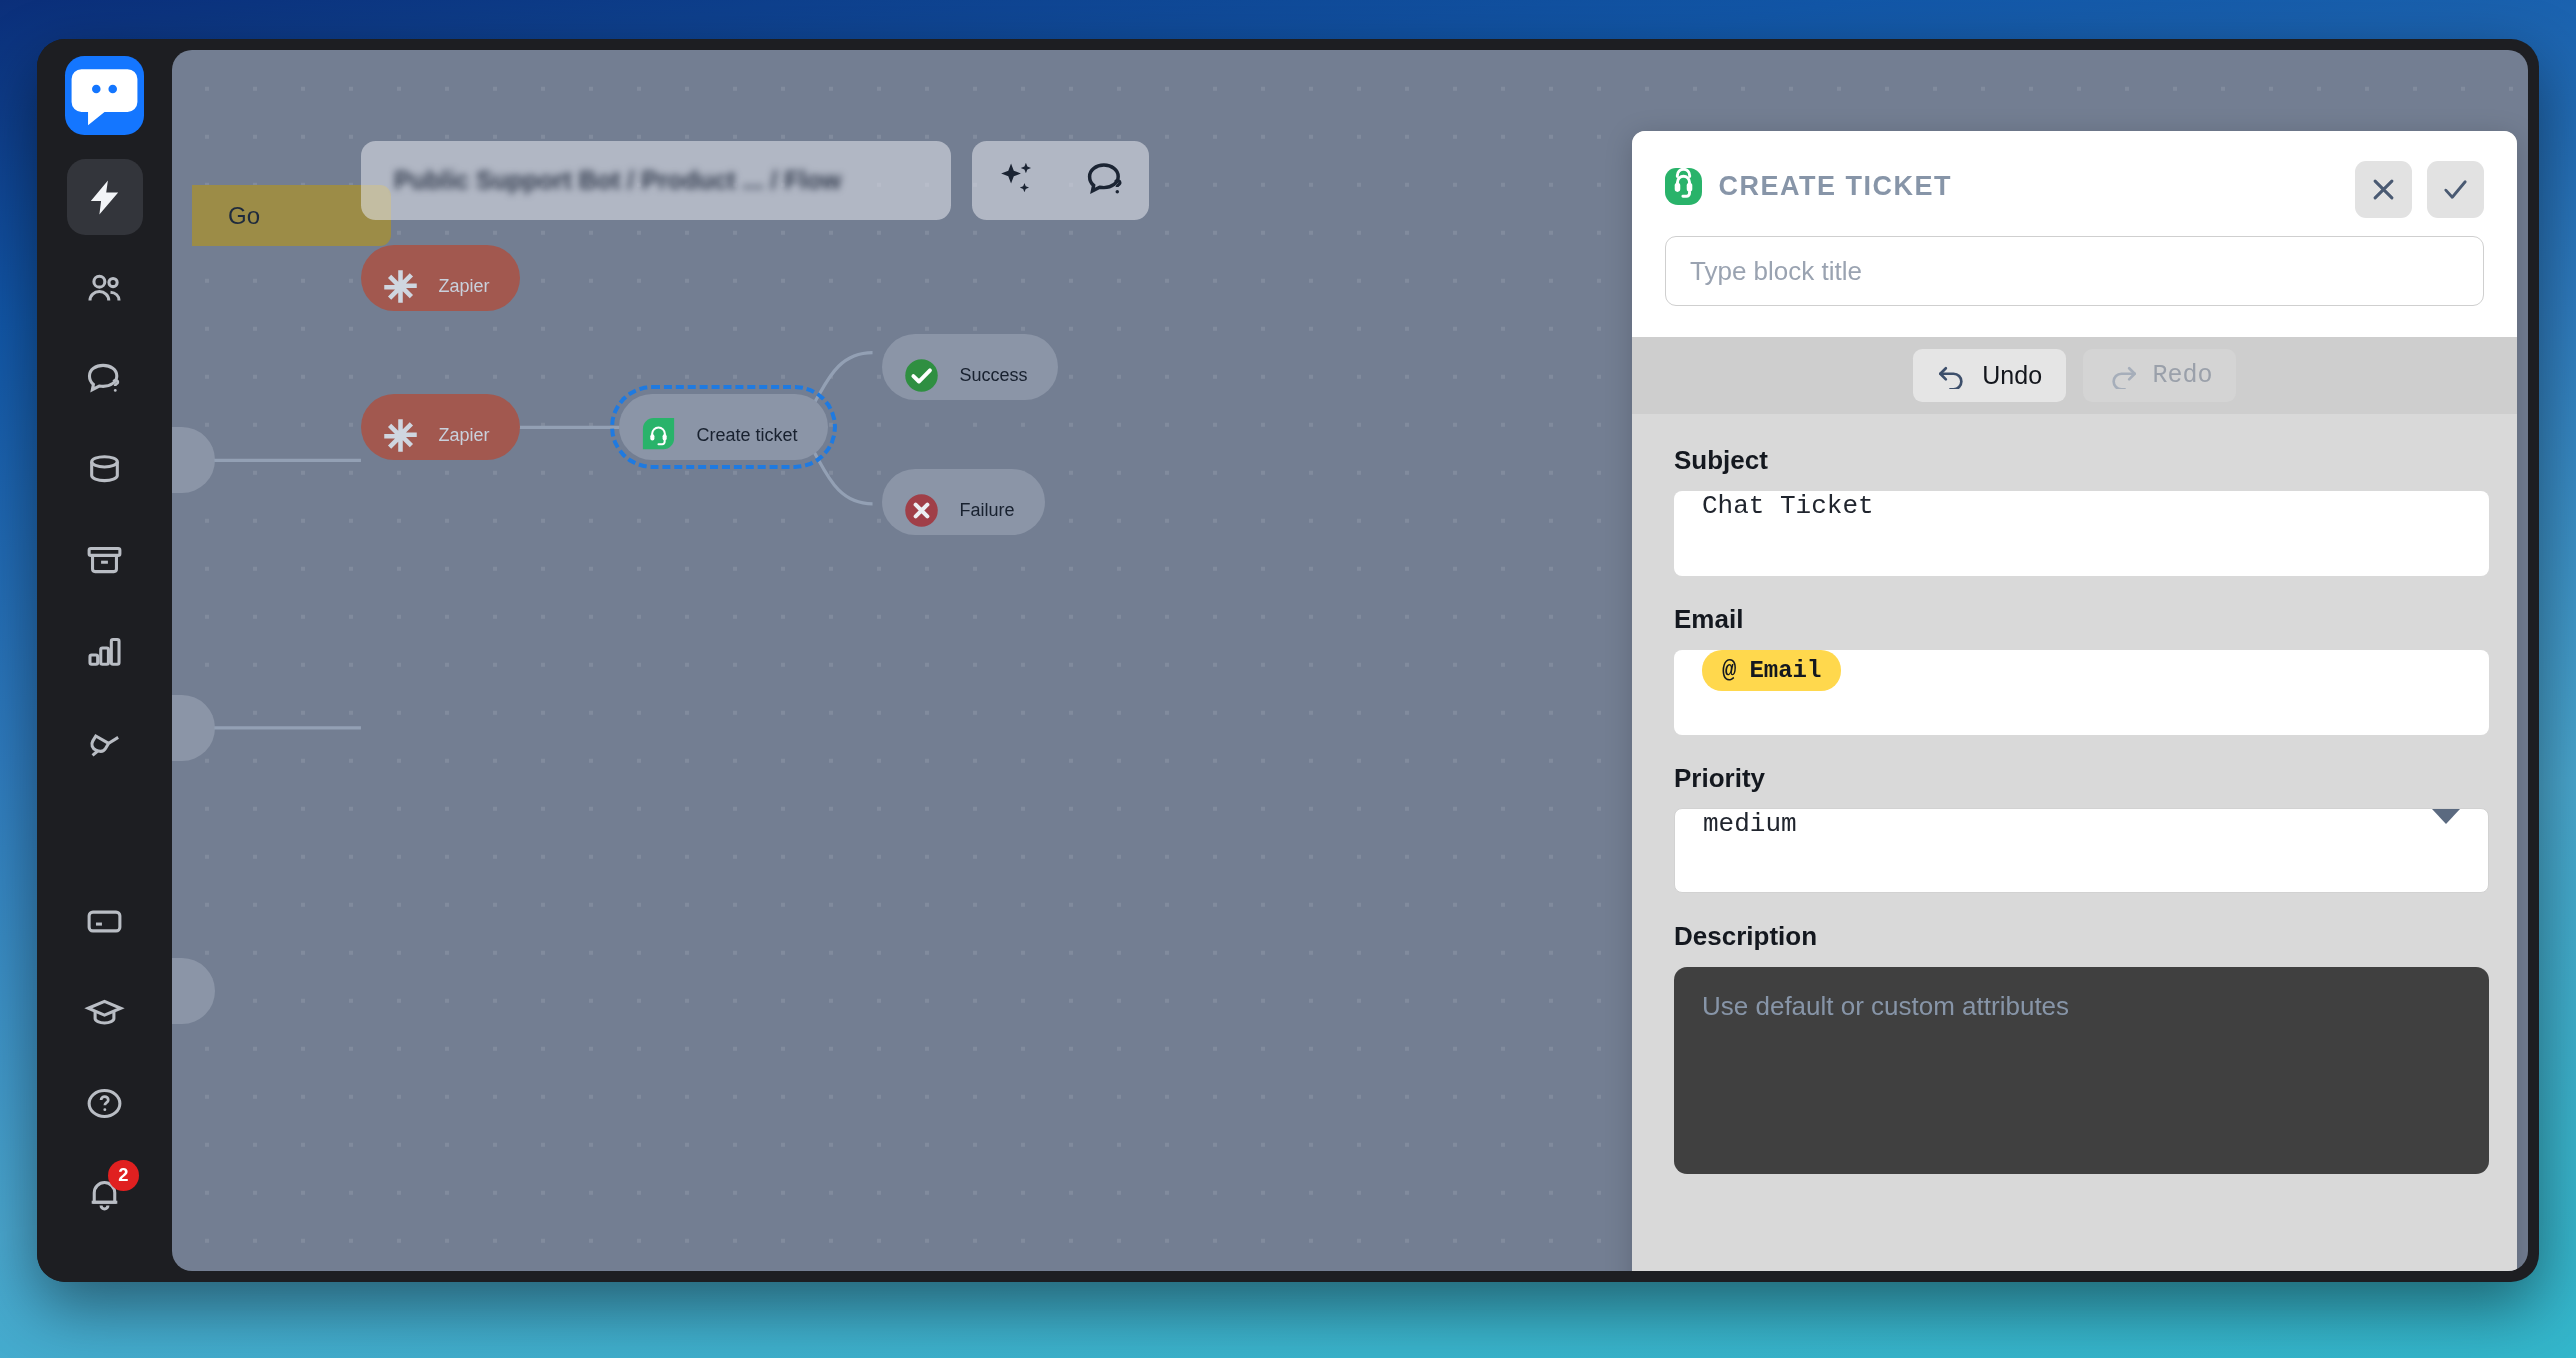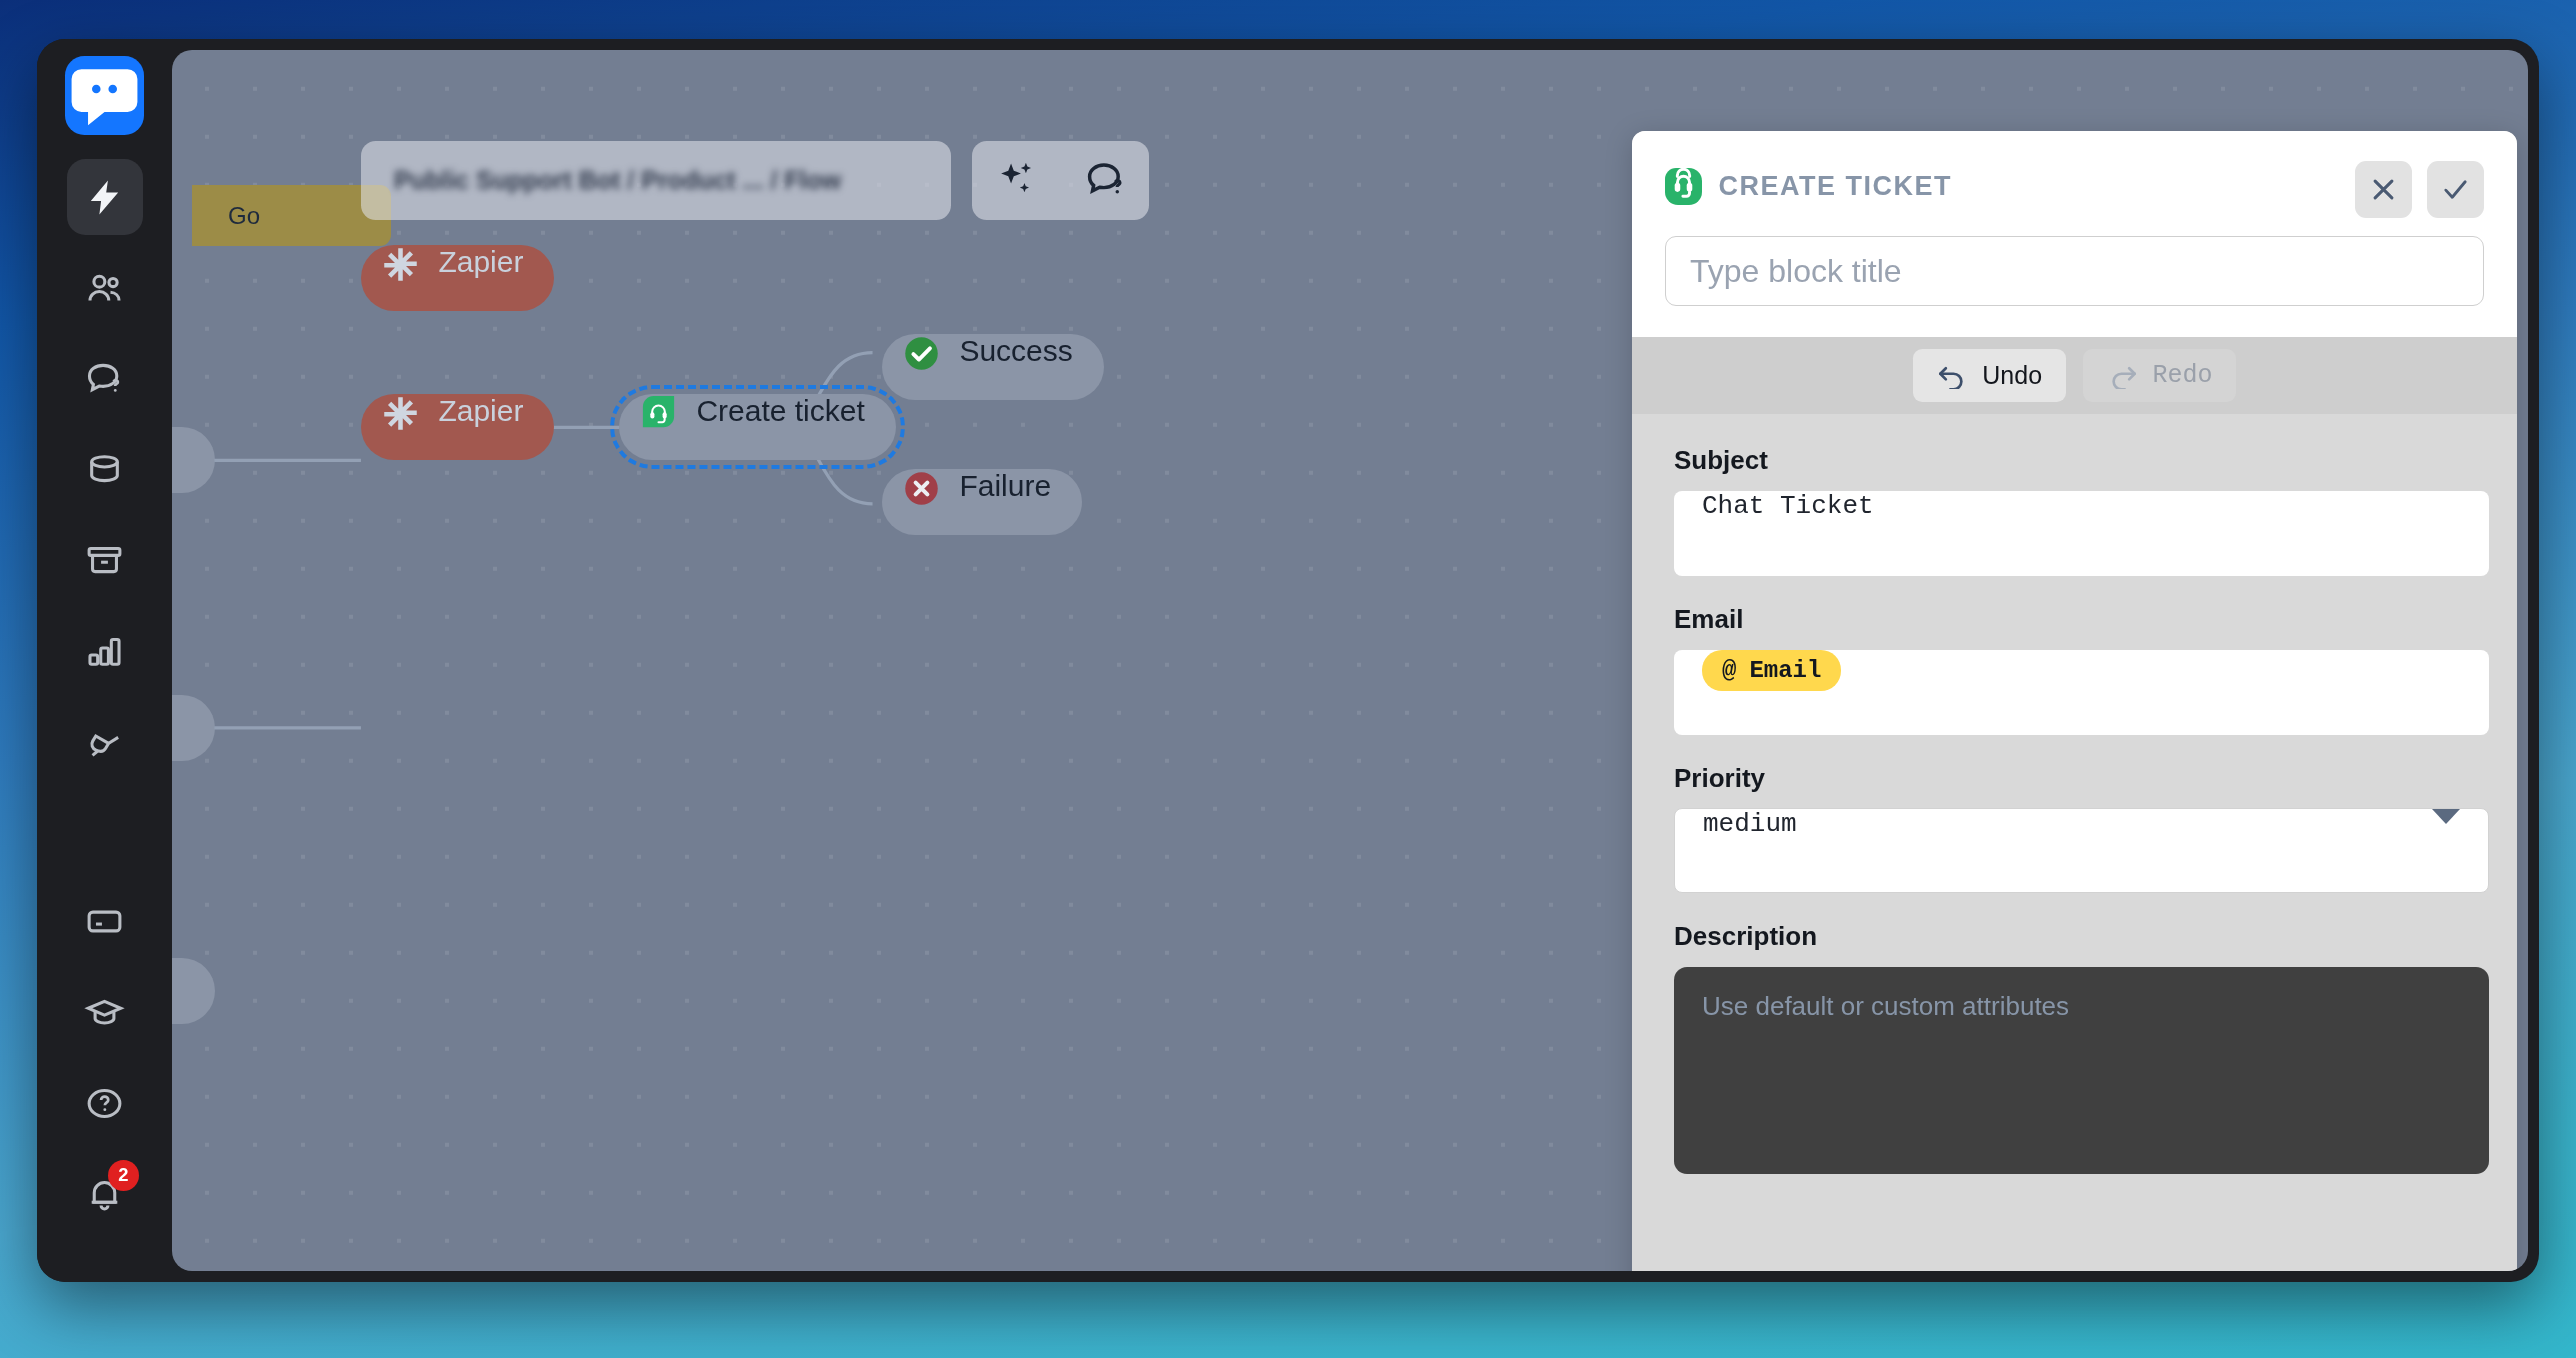--- a/index.html
+++ b/index.html
@@ -76,23 +76,23 @@
     position:absolute; left:800px; top:91px; width:177px; height:79px;
     background:rgba(227,230,236,.55); border-radius:14.8px;
     display:flex; align-items:center; justify-content:space-around;
   }
   #tool-pill svg{ width:44px; height:44px; }
 
   
   .edge{ position:absolute; stroke:#93a0b4; stroke-width:3.5; fill:none; }
 
   .node{
-    position:absolute; display:flex; align-items:flex-start; gap:18.4px;
-    height:66px; padding:0 31px 0 20px; border-radius:33px;
-    font-size:30px; white-space:nowrap;
+    position:absolute; display:flex; align-items:center; gap:18.4px;
+    height:66px; padding:16px 31px 0 20px; border-radius:33px;
+    font-size:18px; white-space:nowrap;
   }
   .node .nicon{ width:39px; height:39px; flex:0 0 39px; display:flex; align-items:center; justify-content:center; }
   .node.zapier{ background:#a2584f; color:#c9d1dc; }
   .node.plain{ background:#8b95a7; color:#18212f; }
   .node.selected{
     background:#8b95a7; color:#18212f;
     outline:4.6px dashed #1f7ae0; outline-offset:5.5px;
   }
   .node-stub{
     position:absolute; width:52px; height:66px; border-radius:0 33px 33px 0;
@@ -113,21 +113,21 @@
     display:flex;align-items:center;justify-content:center; flex:0 0 37px;
   }
   #head-actions{ position:absolute; right:33px; top:29.5px; display:flex; gap:14.8px; }
   .sq-btn{
     width:57px;height:57px;border-radius:11px;background:#e2e2e2;
     display:flex;align-items:center;justify-content:center;cursor:pointer;
   }
   .sq-btn svg{ width:31px; height:31px; }
   #block-title-input{
     margin-top:31px; width:100%; height:70px; border:1.4px solid #cfcfcf; border-radius:11px;
-    background:#fff; padding:9px 24px; font-size:32px; color:#2a2f3a;
+    background:#fff; padding:9px 24px; font-size:26px; color:#2a2f3a;
     font-family:"Liberation Sans", sans-serif;
   }
   #block-title-input::placeholder{ color:#9aa3b1; }
 
   #history-bar{
     background:#cecece; height:77px; display:flex; align-items:center; justify-content:center; gap:16.6px;
   }
   .hist-btn{
     display:flex; align-items:center; gap:14.8px; height:53px; padding:0 24px;
     border-radius:9.2px; font-size:25px; cursor:pointer;

